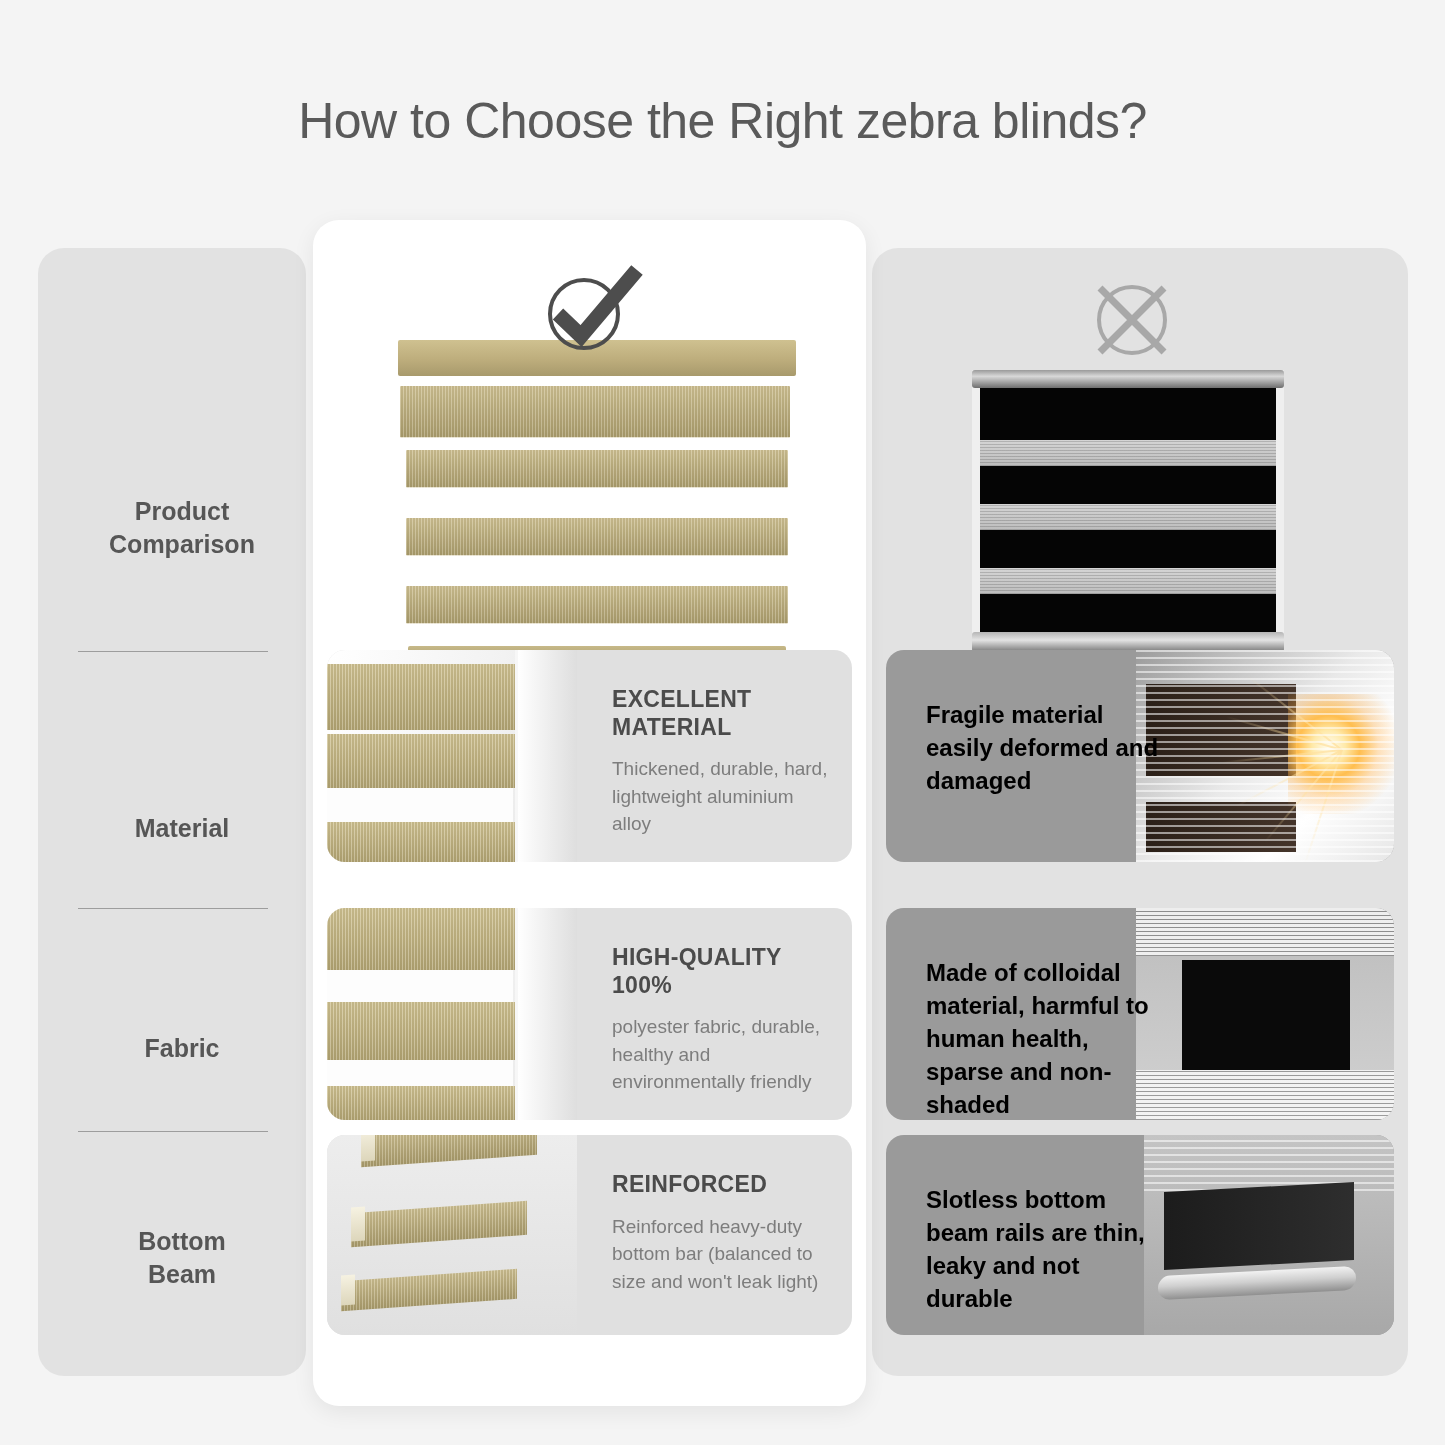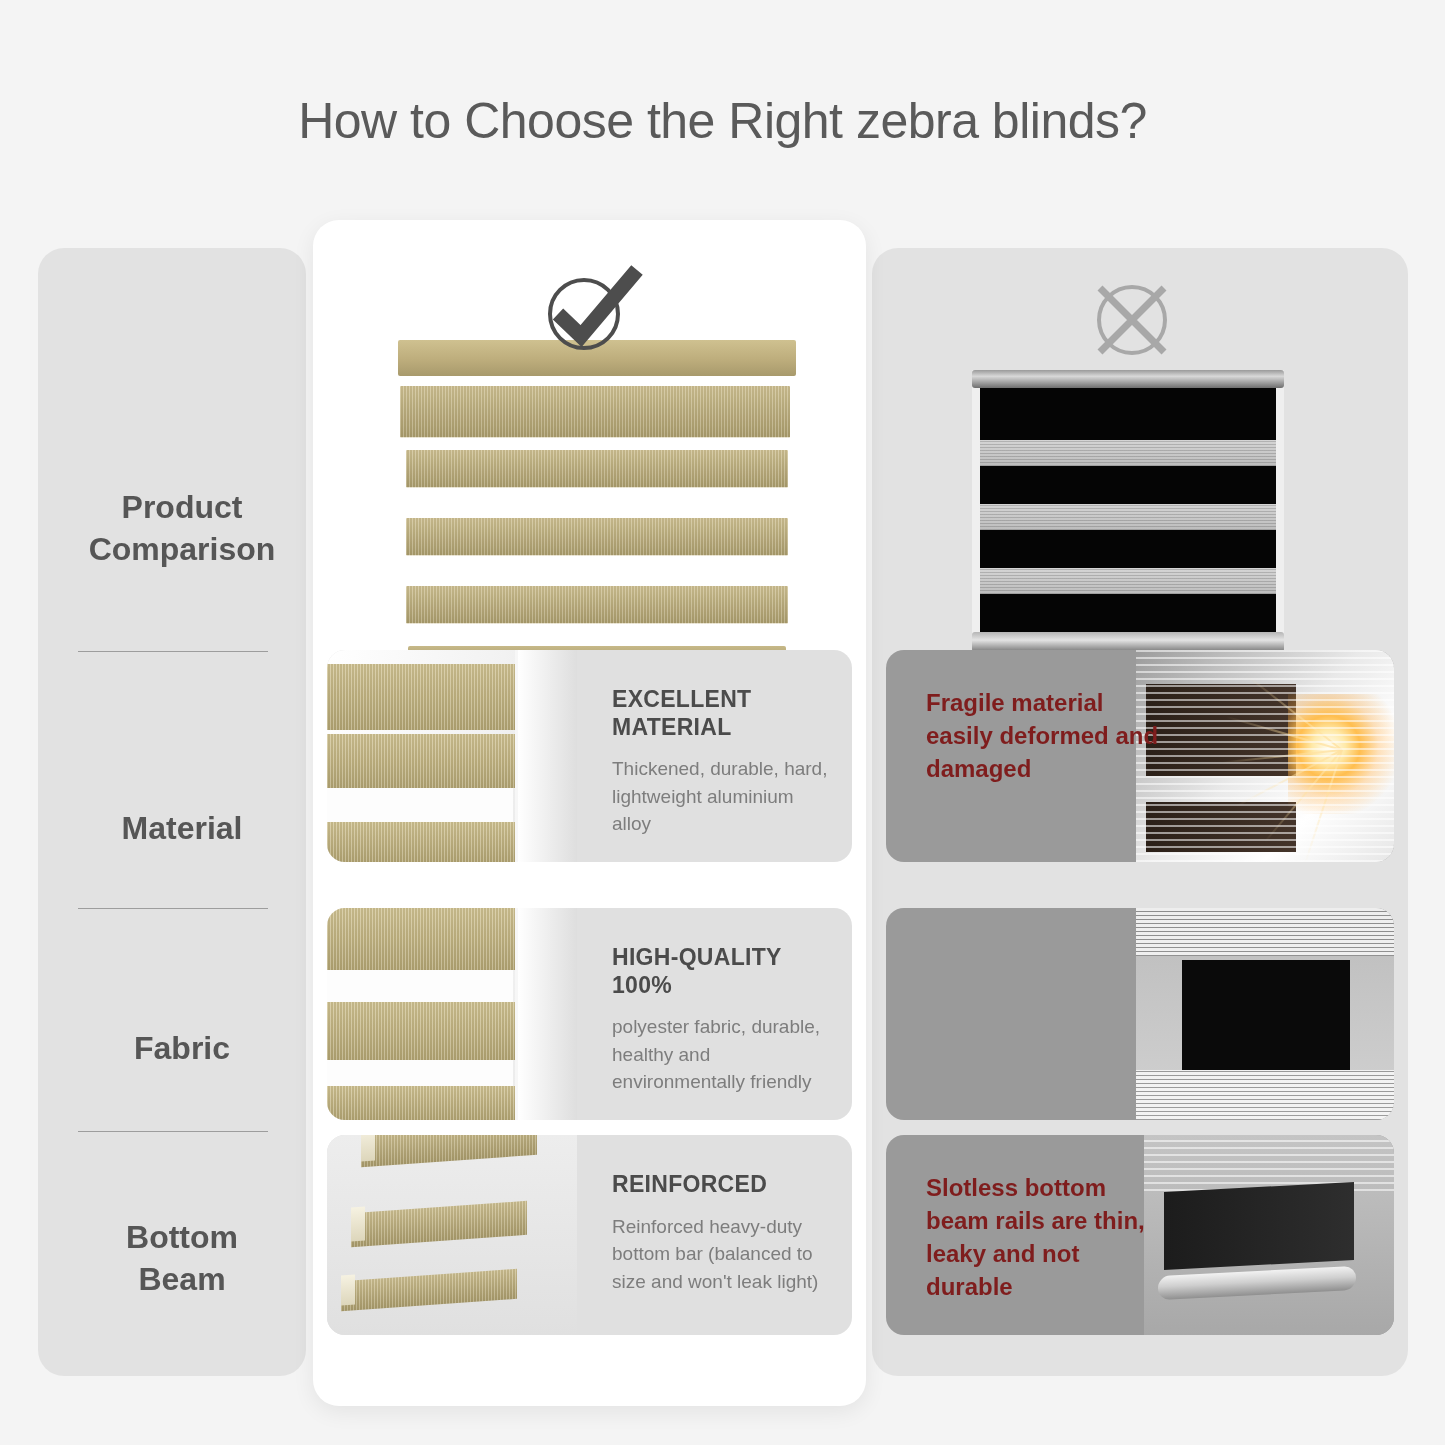--- a/index.html
+++ b/index.html
@@ -37,21 +37,21 @@
     box-shadow: 0 6px 22px rgba(0,0,0,0.07);
     z-index: 4;
   }
 
   
   .side-rows { position: absolute; left: 38px; top: 248px; width: 268px; height: 1128px; z-index: 6; }
   .side-row {
     position: absolute; left: 0; width: 288px;
     display: flex; align-items: center; justify-content: center;
     text-align: center;
-    font-size: 32px; font-weight: bold; color: #565656;
+    font-size: 25px; font-weight: bold; color: #565656;
     line-height: 1.32;
   }
   .side-row.r0 { top: 180px;  height: 200px; }
   .side-row.r1 { top: 520px;  height: 120px; }
   .side-row.r2 { top: 740px;  height: 120px; }
   .side-row.r3 { top: 940px;  height: 140px; }
   .side-div {
     position: absolute; left: 40px; width: 190px; height: 1px;
     background: #9d9d9d;
   }
@@ -145,21 +145,21 @@
   .card-right  .card-text { width: 300px; }
 
   .ct-title {
     font-size: 23px; font-weight: bold; color: #4b4b4b;
     letter-spacing: 0.3px; margin-bottom: 14px; line-height: 1.2;
   }
   .ct-body {
     font-size: 19px; color: #7d7d7d; line-height: 1.45;
   }
   .card-right .ct-neg {
-    font-size: 24px; font-weight: bold; color: #7f1d1d; line-height: 1.38;
+    font-size: 24px; font-weight: bold; color: #000000; line-height: 1.38; margin-top: 12px;
   }
 
   
   .photo { position: absolute; top: 0; left: 0; height: 100%; }
   .photo-c1 { width: 250px; background: linear-gradient(100deg,#ffffff 0%, #f2f2f2 62%, #e3e3e3 100%); }
   .p-tanband {
     position: absolute; left: 0; width: 196px;
     background:
       repeating-linear-gradient(90deg, rgba(255,255,255,0.25) 0 1px, rgba(0,0,0,0.06) 1px 3px),
       linear-gradient(180deg,#cfc190,#b3a573);
@@ -346,20 +346,23 @@
       <div class="ct-body">polyester fabric, durable, healthy and environmentally friendly</div>
     </div>
   </div>
 
   <div class="card card-right row2">
     <div class="photo-r2">
       <div class="r2-sheer" style="top:0;height:48px;"></div>
       <div class="r2-black"></div>
       <div class="r2-sheer" style="top:162px;height:50px;"></div>
     </div>
+    <div class="card-text">
+      <div class="ct-neg">Made of colloidal material, harmful to human health, sparse and non-shaded</div>
+    </div>
   </div>
 
   <div class="card card-right row3">
     <div class="photo-r3">
       <div class="slatlines" style="height:56px;"></div>
       <div class="r3-dark"></div>
       <div class="r3-rail"></div>
     </div>
     <div class="card-text">
       <div class="ct-neg">Slotless bottom beam rails are thin, leaky and not durable</div>

